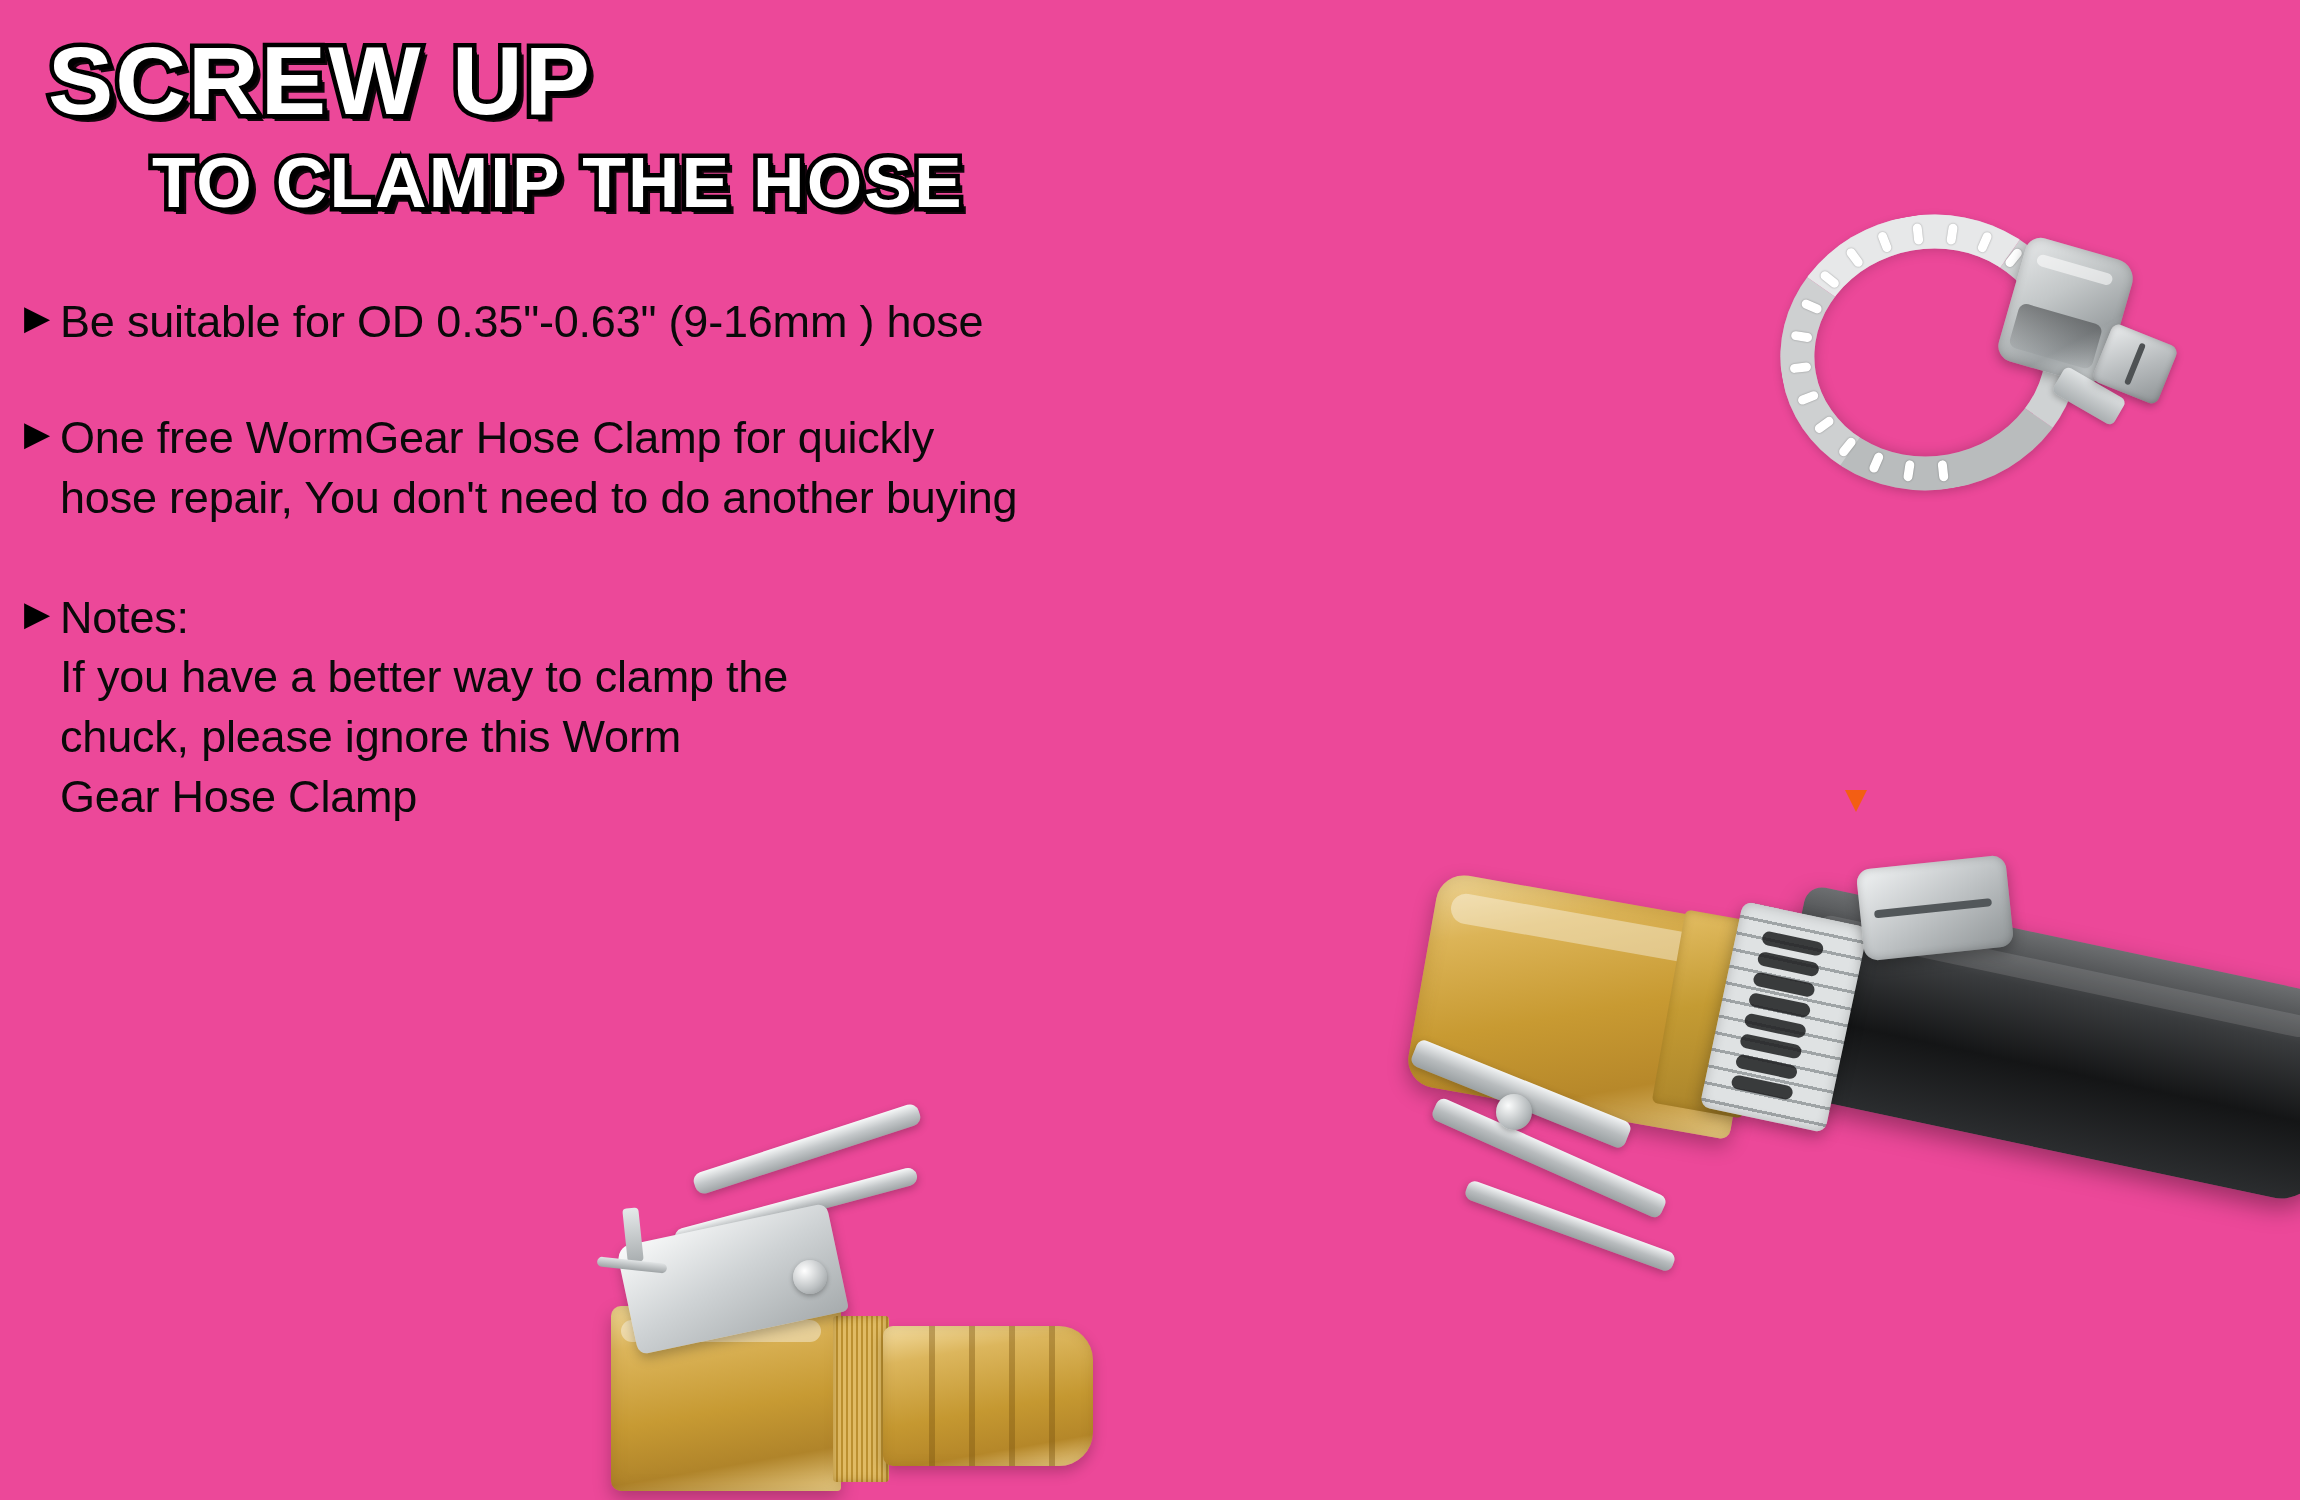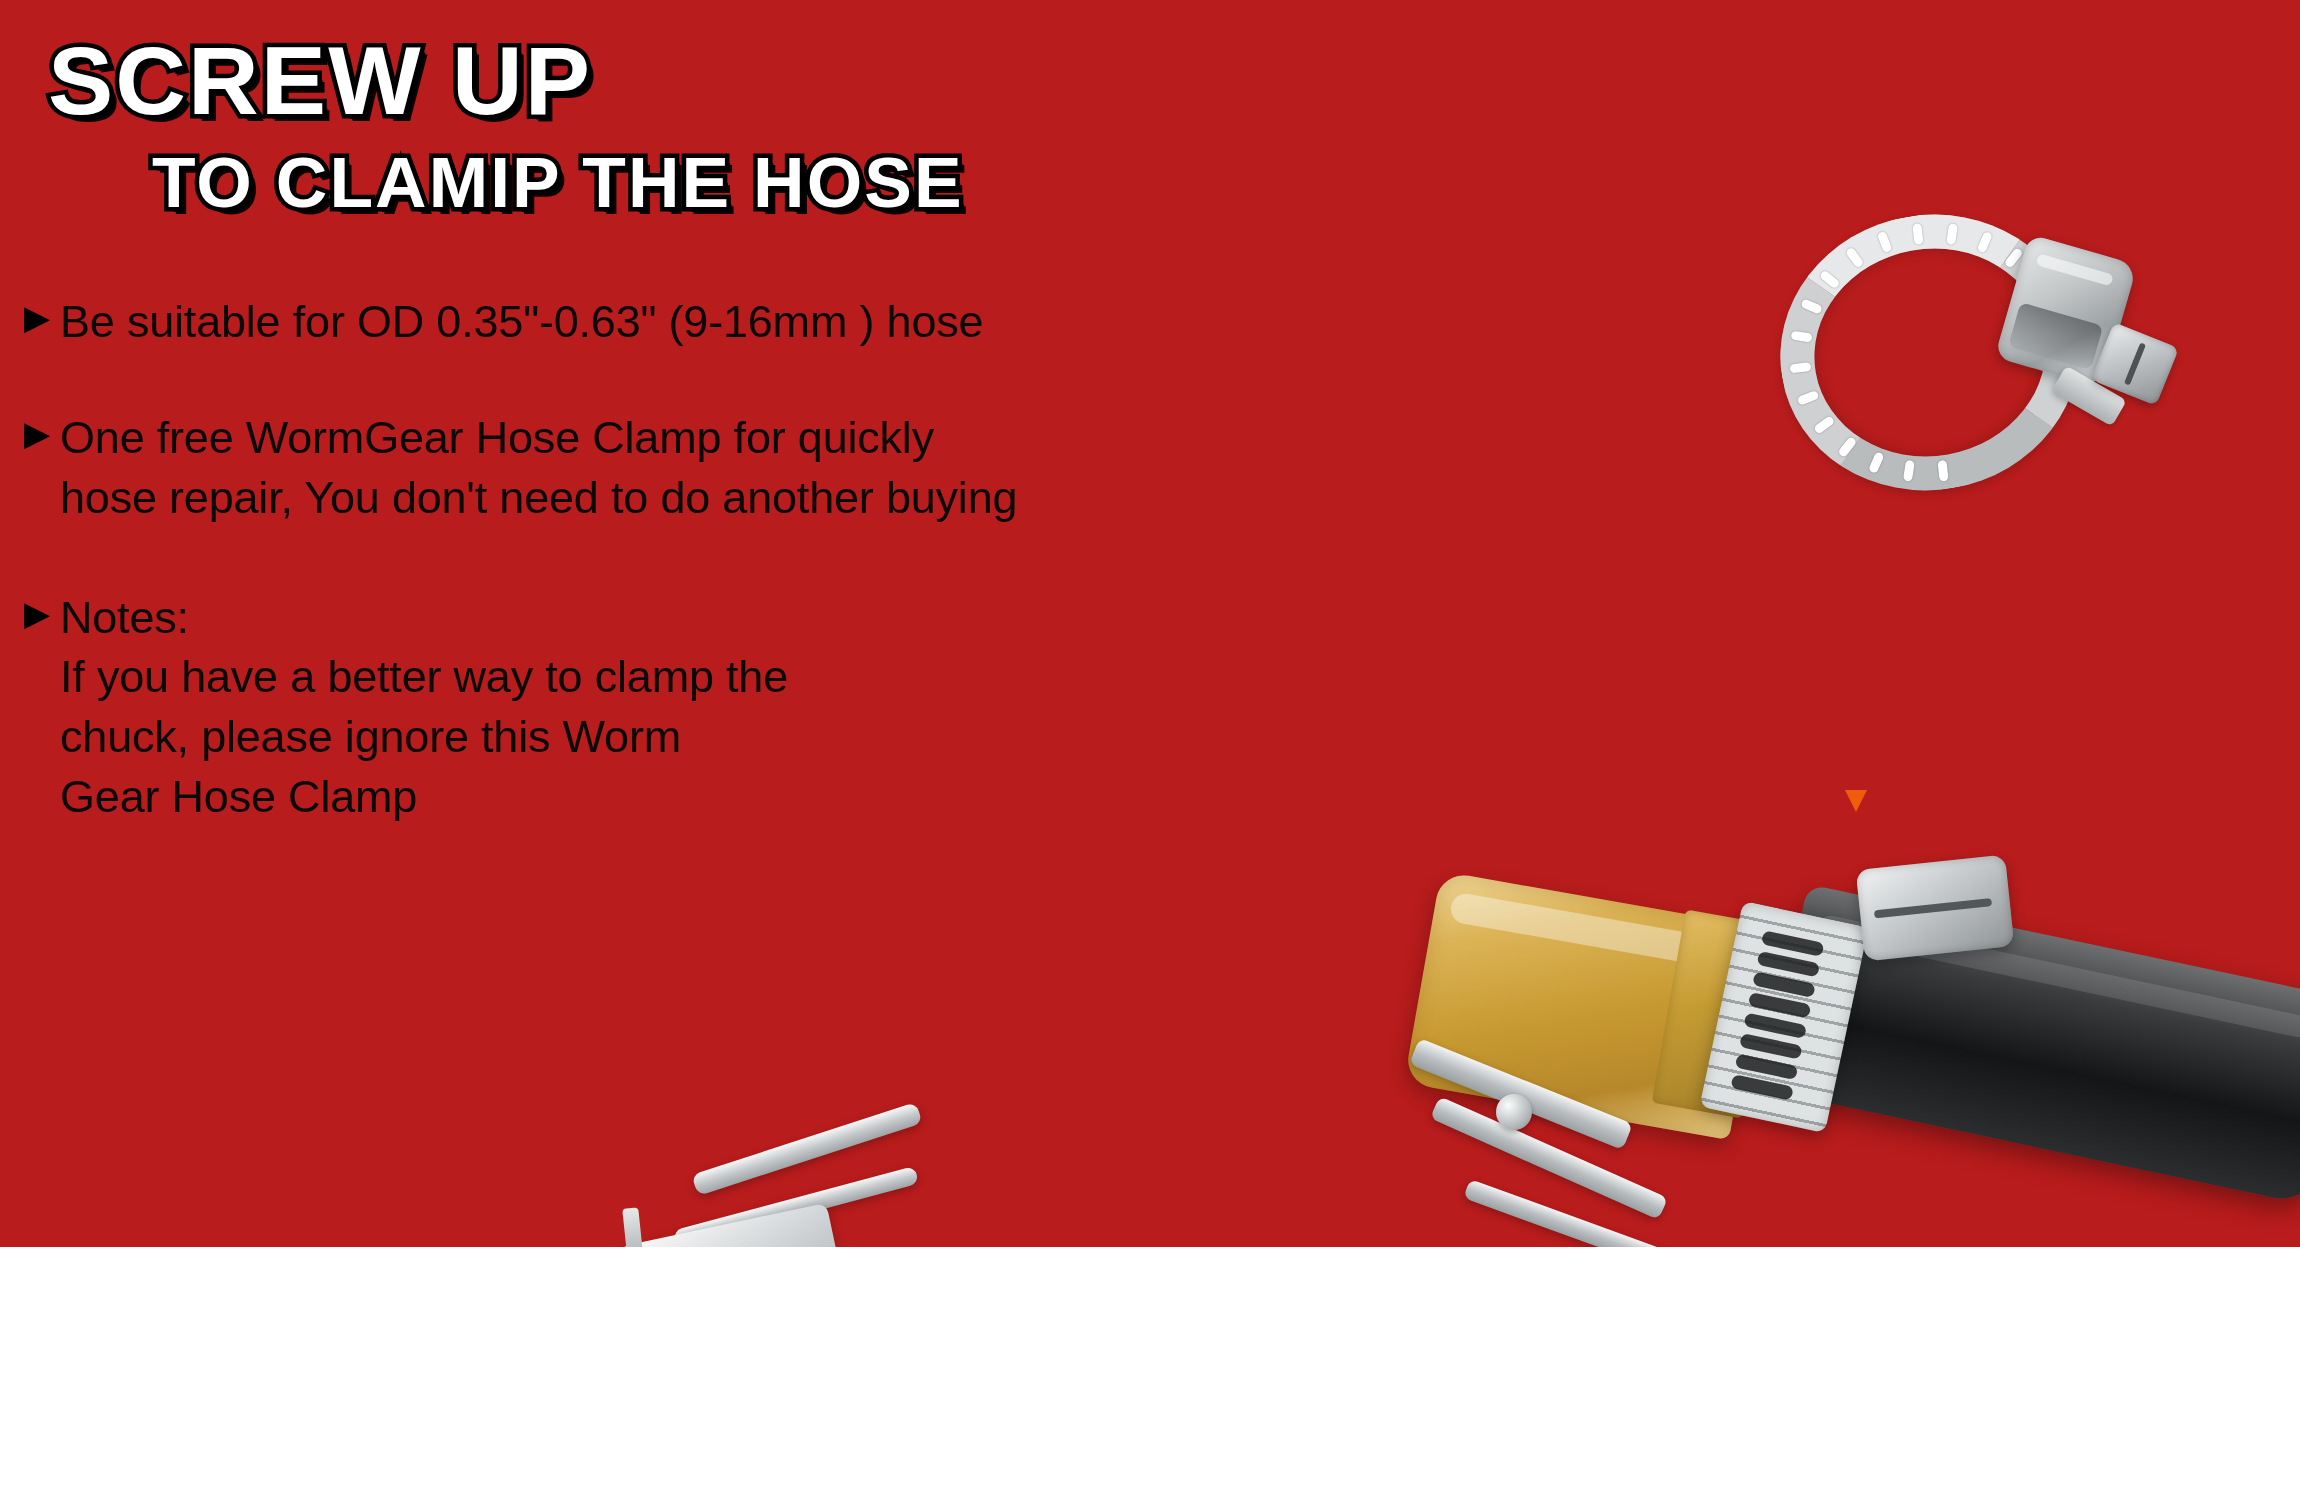--- a/index.html
+++ b/index.html
@@ -3,22 +3,22 @@
 <meta charset="utf-8">
 <style>
   html, body {
     margin: 0;
     padding: 0;
     background: #ffffff;
   }
   #page {
     position: relative;
     width: 2300px;
-    height: 1247px;
-    background: #b91c1c;
+    height: 1500px;
+    background: #ec4899;
     overflow: hidden;
     font-family: "Liberation Sans", sans-serif;
   }
 
   
   .title-block {
     position: absolute;
     left: 0;
     top: 0;
     width: 1400px;

